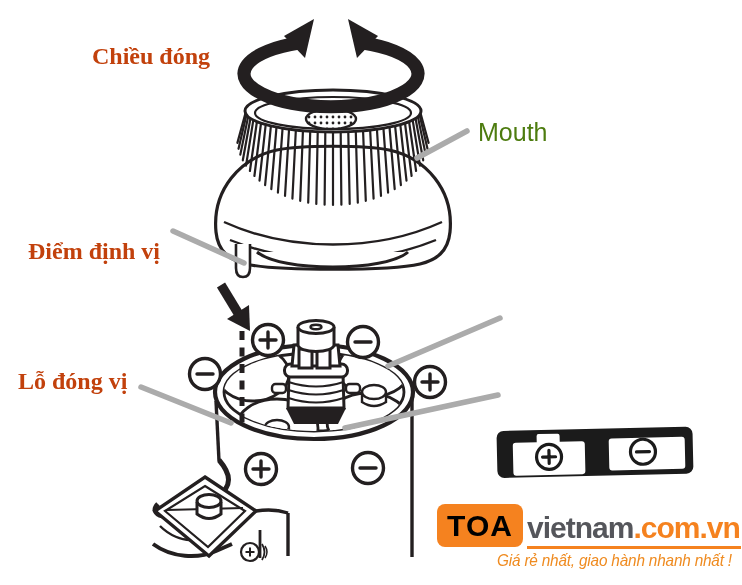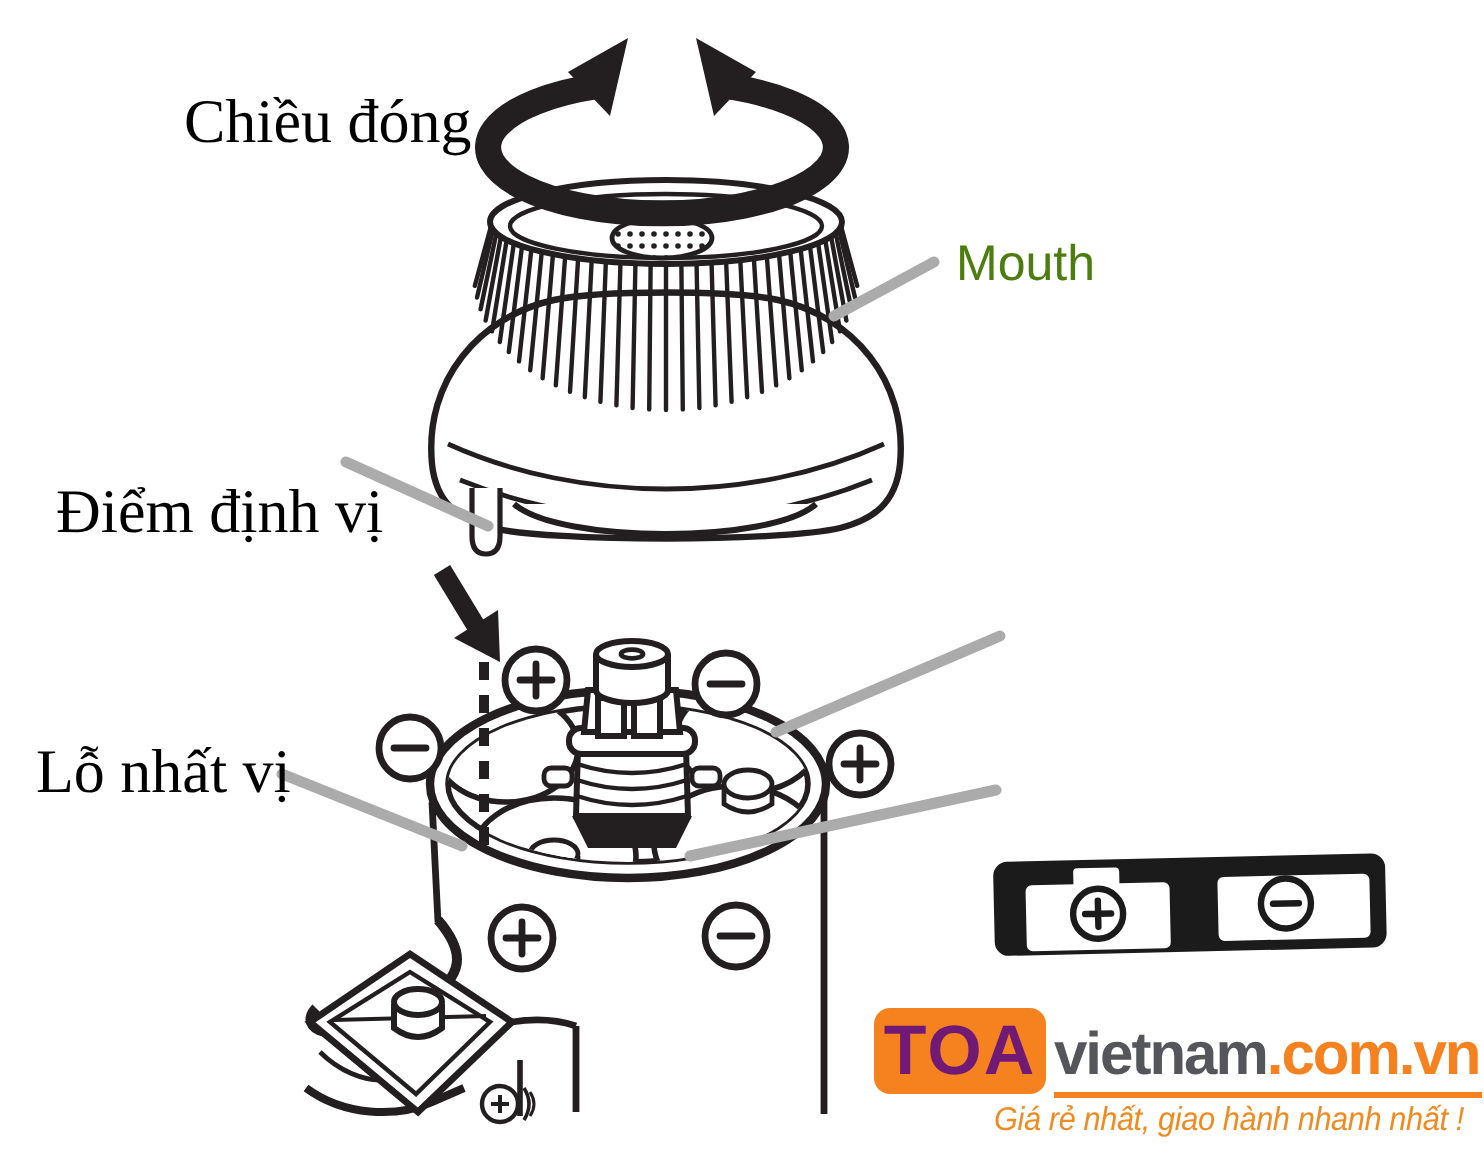--- a/index.html
+++ b/index.html
@@ -2,33 +2,33 @@
 <html><head>
 <meta charset="utf-8">
 <style>
   html,body { margin:0; padding:0; background:#ffffff; }
   #canvas {
     position:relative; width:742px; height:585px; background:#ffffff;
     overflow:hidden; font-family:"Liberation Serif", serif;
   }
   #art { position:absolute; left:0; top:0; }
   .lbl {
-    position:absolute; font-weight:normal; font-size:31px; color:#000000;
+    position:absolute; font-weight:bold; font-size:24px; color:#c2410c;
     white-space:nowrap; line-height:1.15; letter-spacing:0;
   }
   .lbl.sans {
     font-family:"Liberation Sans", sans-serif; font-weight:400;
     font-size:25px; color:#4d7c0f;
   }
   
   .toa-box {
     position:absolute; left:437px; top:504px; width:86px; height:43px;
-    background:#F5821F; border-radius:8px; color:#701a75;
+    background:#F5821F; border-radius:8px; color:#000000;
     font-family:"Liberation Sans", sans-serif; font-weight:bold;
-    font-size:35px; line-height:43px; text-align:center; letter-spacing:1px;
+    font-size:30px; line-height:43px; text-align:center; letter-spacing:1px;
   }
   .logo-row {
     position:absolute; left:527px; top:512px; white-space:nowrap;
     font-family:"Liberation Sans", sans-serif; font-weight:bold;
     font-size:30px; line-height:32px; letter-spacing:-1px;text-align:center;
   }
   .logo-name   { color:#55565B; }
   .logo-domain { color:#F5821F; }
   .logo-underline {
     position:absolute; left:527px; top:546px; width:214px; height:3px;
@@ -226,21 +226,21 @@
       <g stroke="#1b1b1b" stroke-width="3.2" stroke-linecap="round" fill="none">
         <circle cx="643" cy="455" r="12.5"></circle>
           <path d="M 636.5 455 H 649.5"></path>
       </g>
     </g>
   </svg>
 
   <div class="lbl" style="left:92px;  top:43px;">Chiều đóng</div>
   <div class="lbl sans" style="left:478px; top:118px;">Mouth</div>
   <div class="lbl" style="left:28px;  top:238px;">Điểm định vị</div>
-  <div class="lbl" style="left:18px;  top:368px;">Lỗ nhất vị</div>
+  <div class="lbl" style="left:18px;  top:368px;">Lỗ đóng vị</div>
 
   <div>
     <div class="toa-box">TOA</div>
     <div class="logo-row"><span class="logo-name">vietnam</span><span class="logo-domain">.com.vn</span></div>
     <div class="logo-underline"></div>
     <div class="tagline">Giá rẻ nhất, giao hành nhanh nhất !</div>
   </div>
 
 </div>
 

